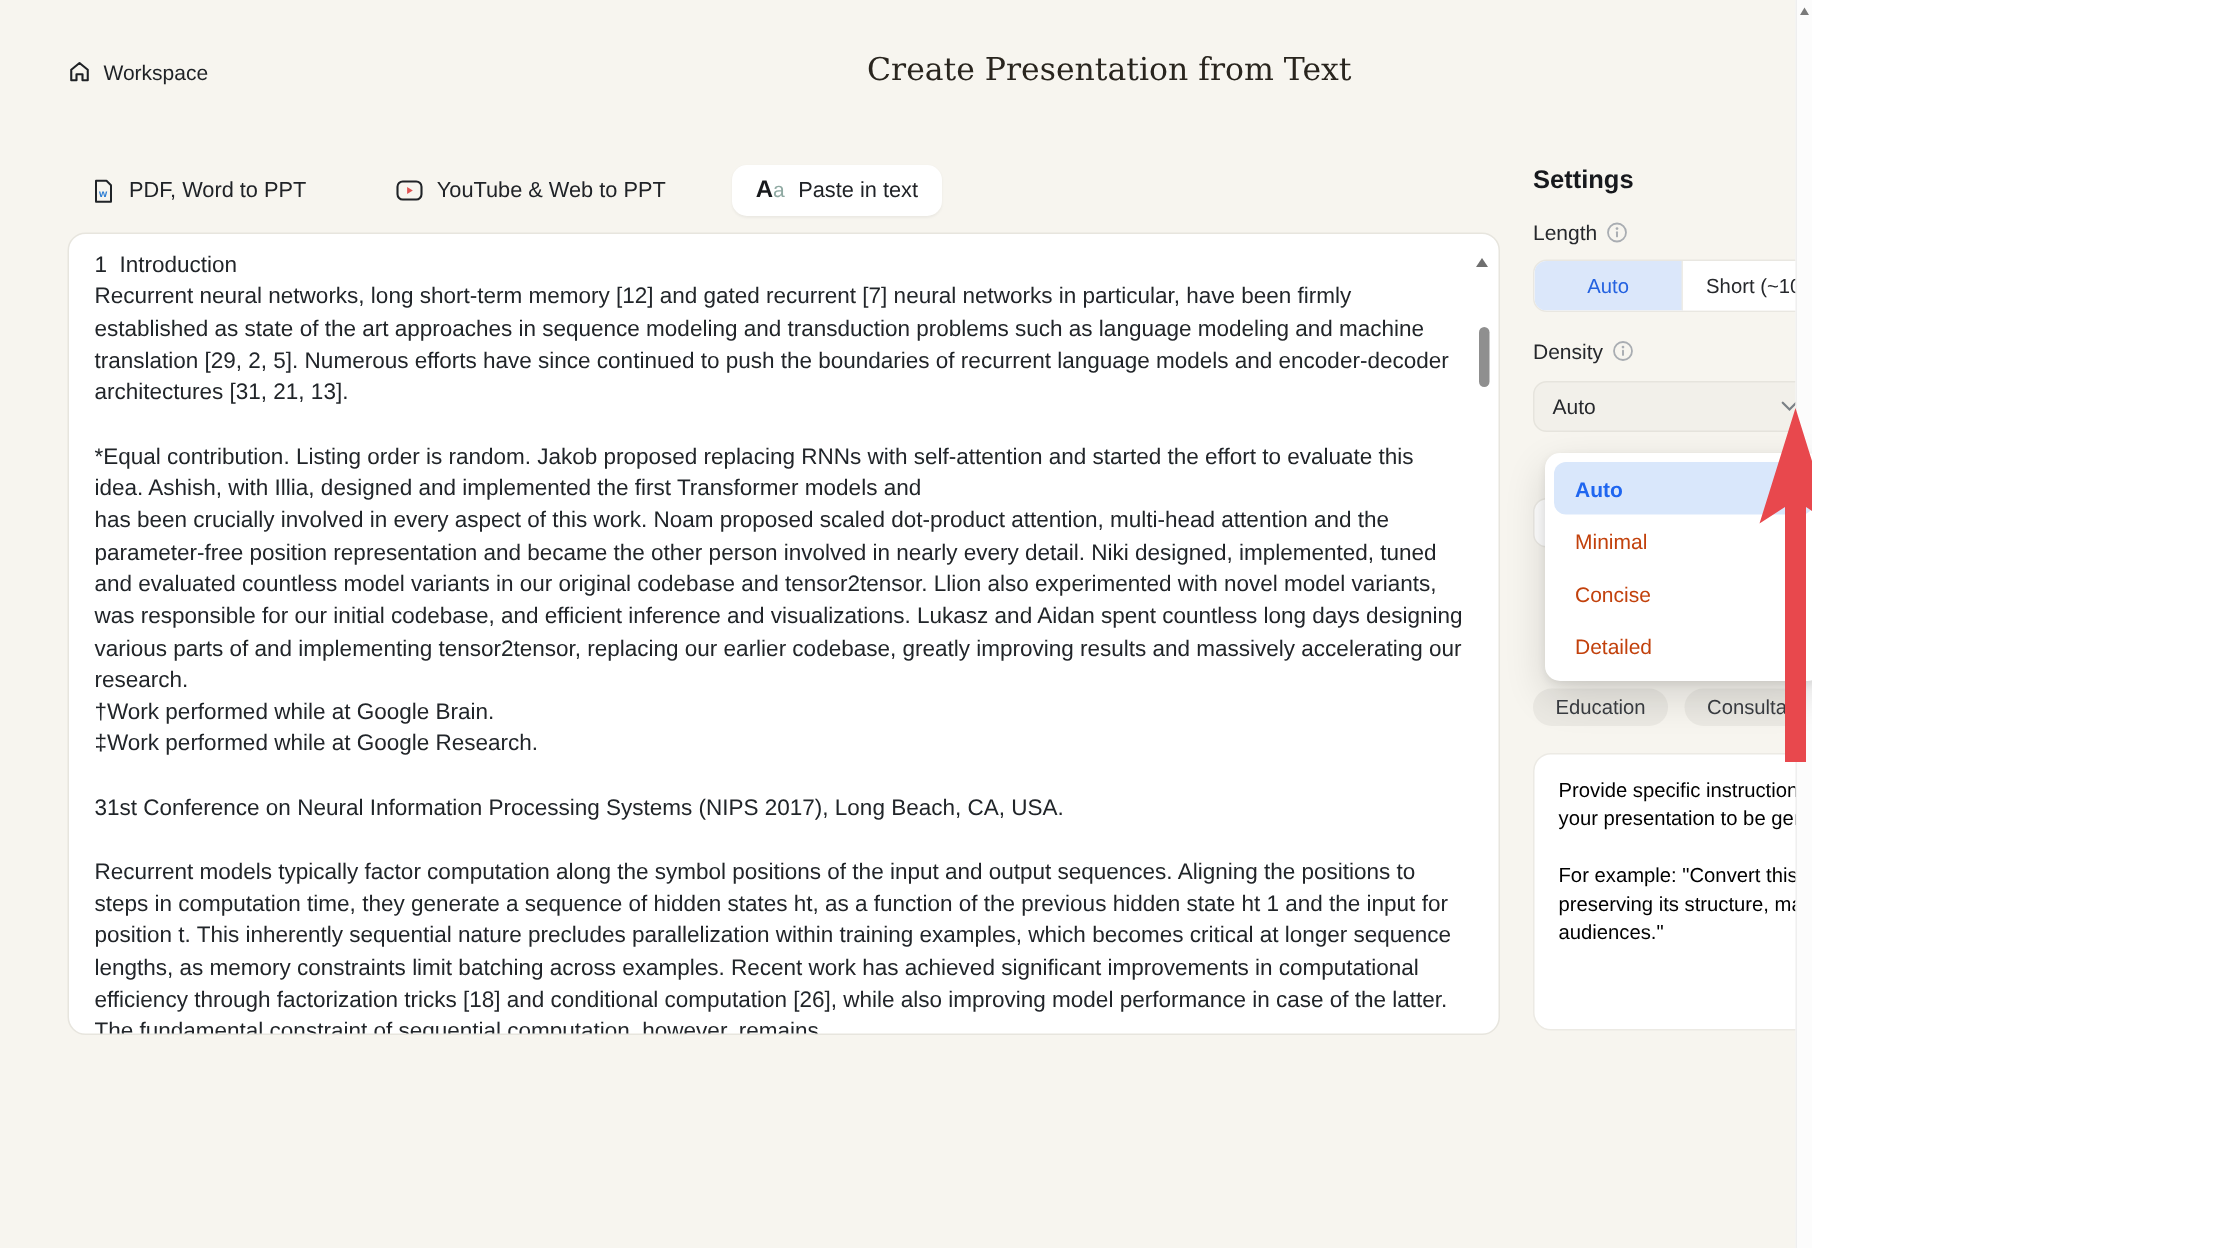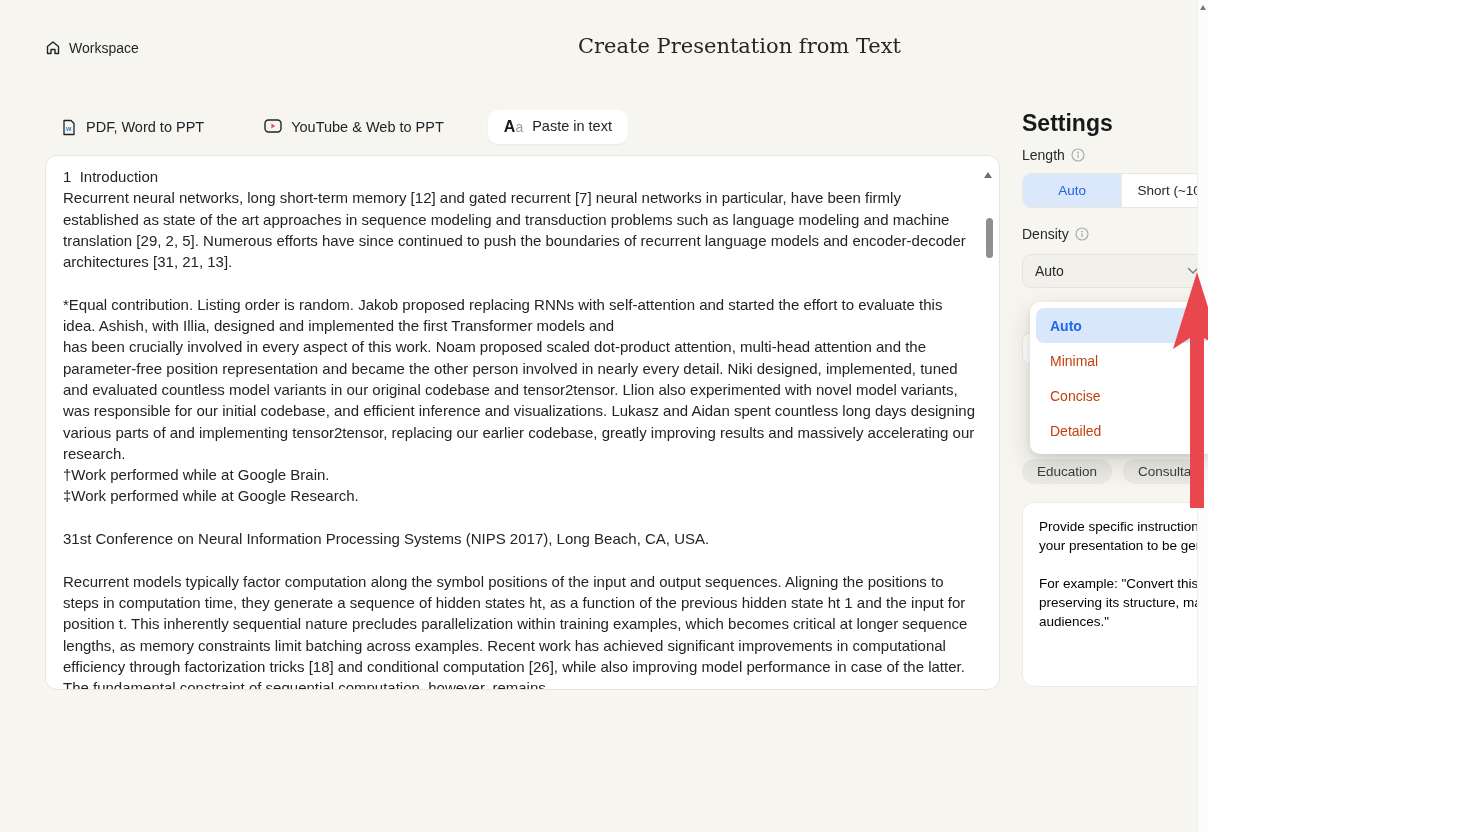--- a/index.html
+++ b/index.html
@@ -8,40 +8,40 @@
   .page { position:relative; width:1208px; height:832px; background:#f7f5ef; overflow:hidden; }
 
   
   .workspace { position:absolute; left:45px; top:40px; display:flex; align-items:center; gap:8px;
                font-size:14px; color:#1f2226; cursor:pointer; }
   .page-title { position:absolute; left:0; top:34px; width:1479px; text-align:center;
                 font-family:"DejaVu Serif","Liberation Serif",serif; font-size:21px; color:#29251e; }
 
   
   .tabs { position:absolute; left:45px; top:110px; display:flex; align-items:center; gap:28px; }
-  .tab { display:flex; gap:9px; font-size:14.5px; color:#202327;
+  .tab { display:flex; align-items:center; gap:9px; font-size:14.5px; color:#202327;
          padding:8px 16px; border-radius:10px; cursor:pointer; }
   .tab.active { background:#ffffff; box-shadow:0 1px 2px rgba(0,0,0,.05); }
   .aa-icon b { font-size:16px; color:#17191c; font-weight:700; }
   .aa-icon i { font-style:normal; font-size:14px; color:#8fa9a2; }
 
   
   .editor { position:absolute; left:45px; top:155px; width:955px; height:535px; background:#fff;
             border:1px solid #e7e5de; border-radius:12px; }
   .editor-text { position:absolute; left:0; top:0; right:22px; bottom:0; padding:10px 0 10px 17px;
                  font-size:15px; line-height:21.3px; color:#212529; white-space:pre-wrap; overflow:hidden; }
   .ed-scroll-up { position:absolute; right:7px; top:16px; width:0; height:0;
                   border-left:4px solid transparent; border-right:4px solid transparent;
                   border-bottom:6px solid #6f6f6f; cursor:pointer; }
   .ed-thumb { position:absolute; right:6px; top:62px; width:7px; height:40px; background:#8f8f8f;
               border-radius:4px; cursor:pointer; }
 
   
   .settings { position:absolute; left:1022px; top:104px; width:398px; height:600px; }
-  .settings-title { position:absolute; left:0; top:6px; font-size:23px; font-weight:700; color:#17191d; }
+  .settings-title { position:absolute; left:0; top:6px; font-size:17px; font-weight:700; color:#17191d; }
   .field-label { position:absolute; display:flex; align-items:center; gap:6px; font-size:14px; color:#26282c; }
   .info-icon { display:inline-flex; width:14px; height:14px; cursor:pointer; }
 
   .segmented { position:absolute; left:0; top:69px; width:398px; height:35px; display:flex;
                background:#fff; border:1px solid #e9e7e1; border-radius:9px; overflow:hidden; }
   .segment { flex:1; display:flex; align-items:center; justify-content:center; font-size:13.5px;
              color:#26282c; border-right:1px solid #eeece6; cursor:pointer; background:#fff; }
   .segment:last-child { border-right:none; }
   .segment.active { background:#dbe7fa; color:#2462e0; }
 

